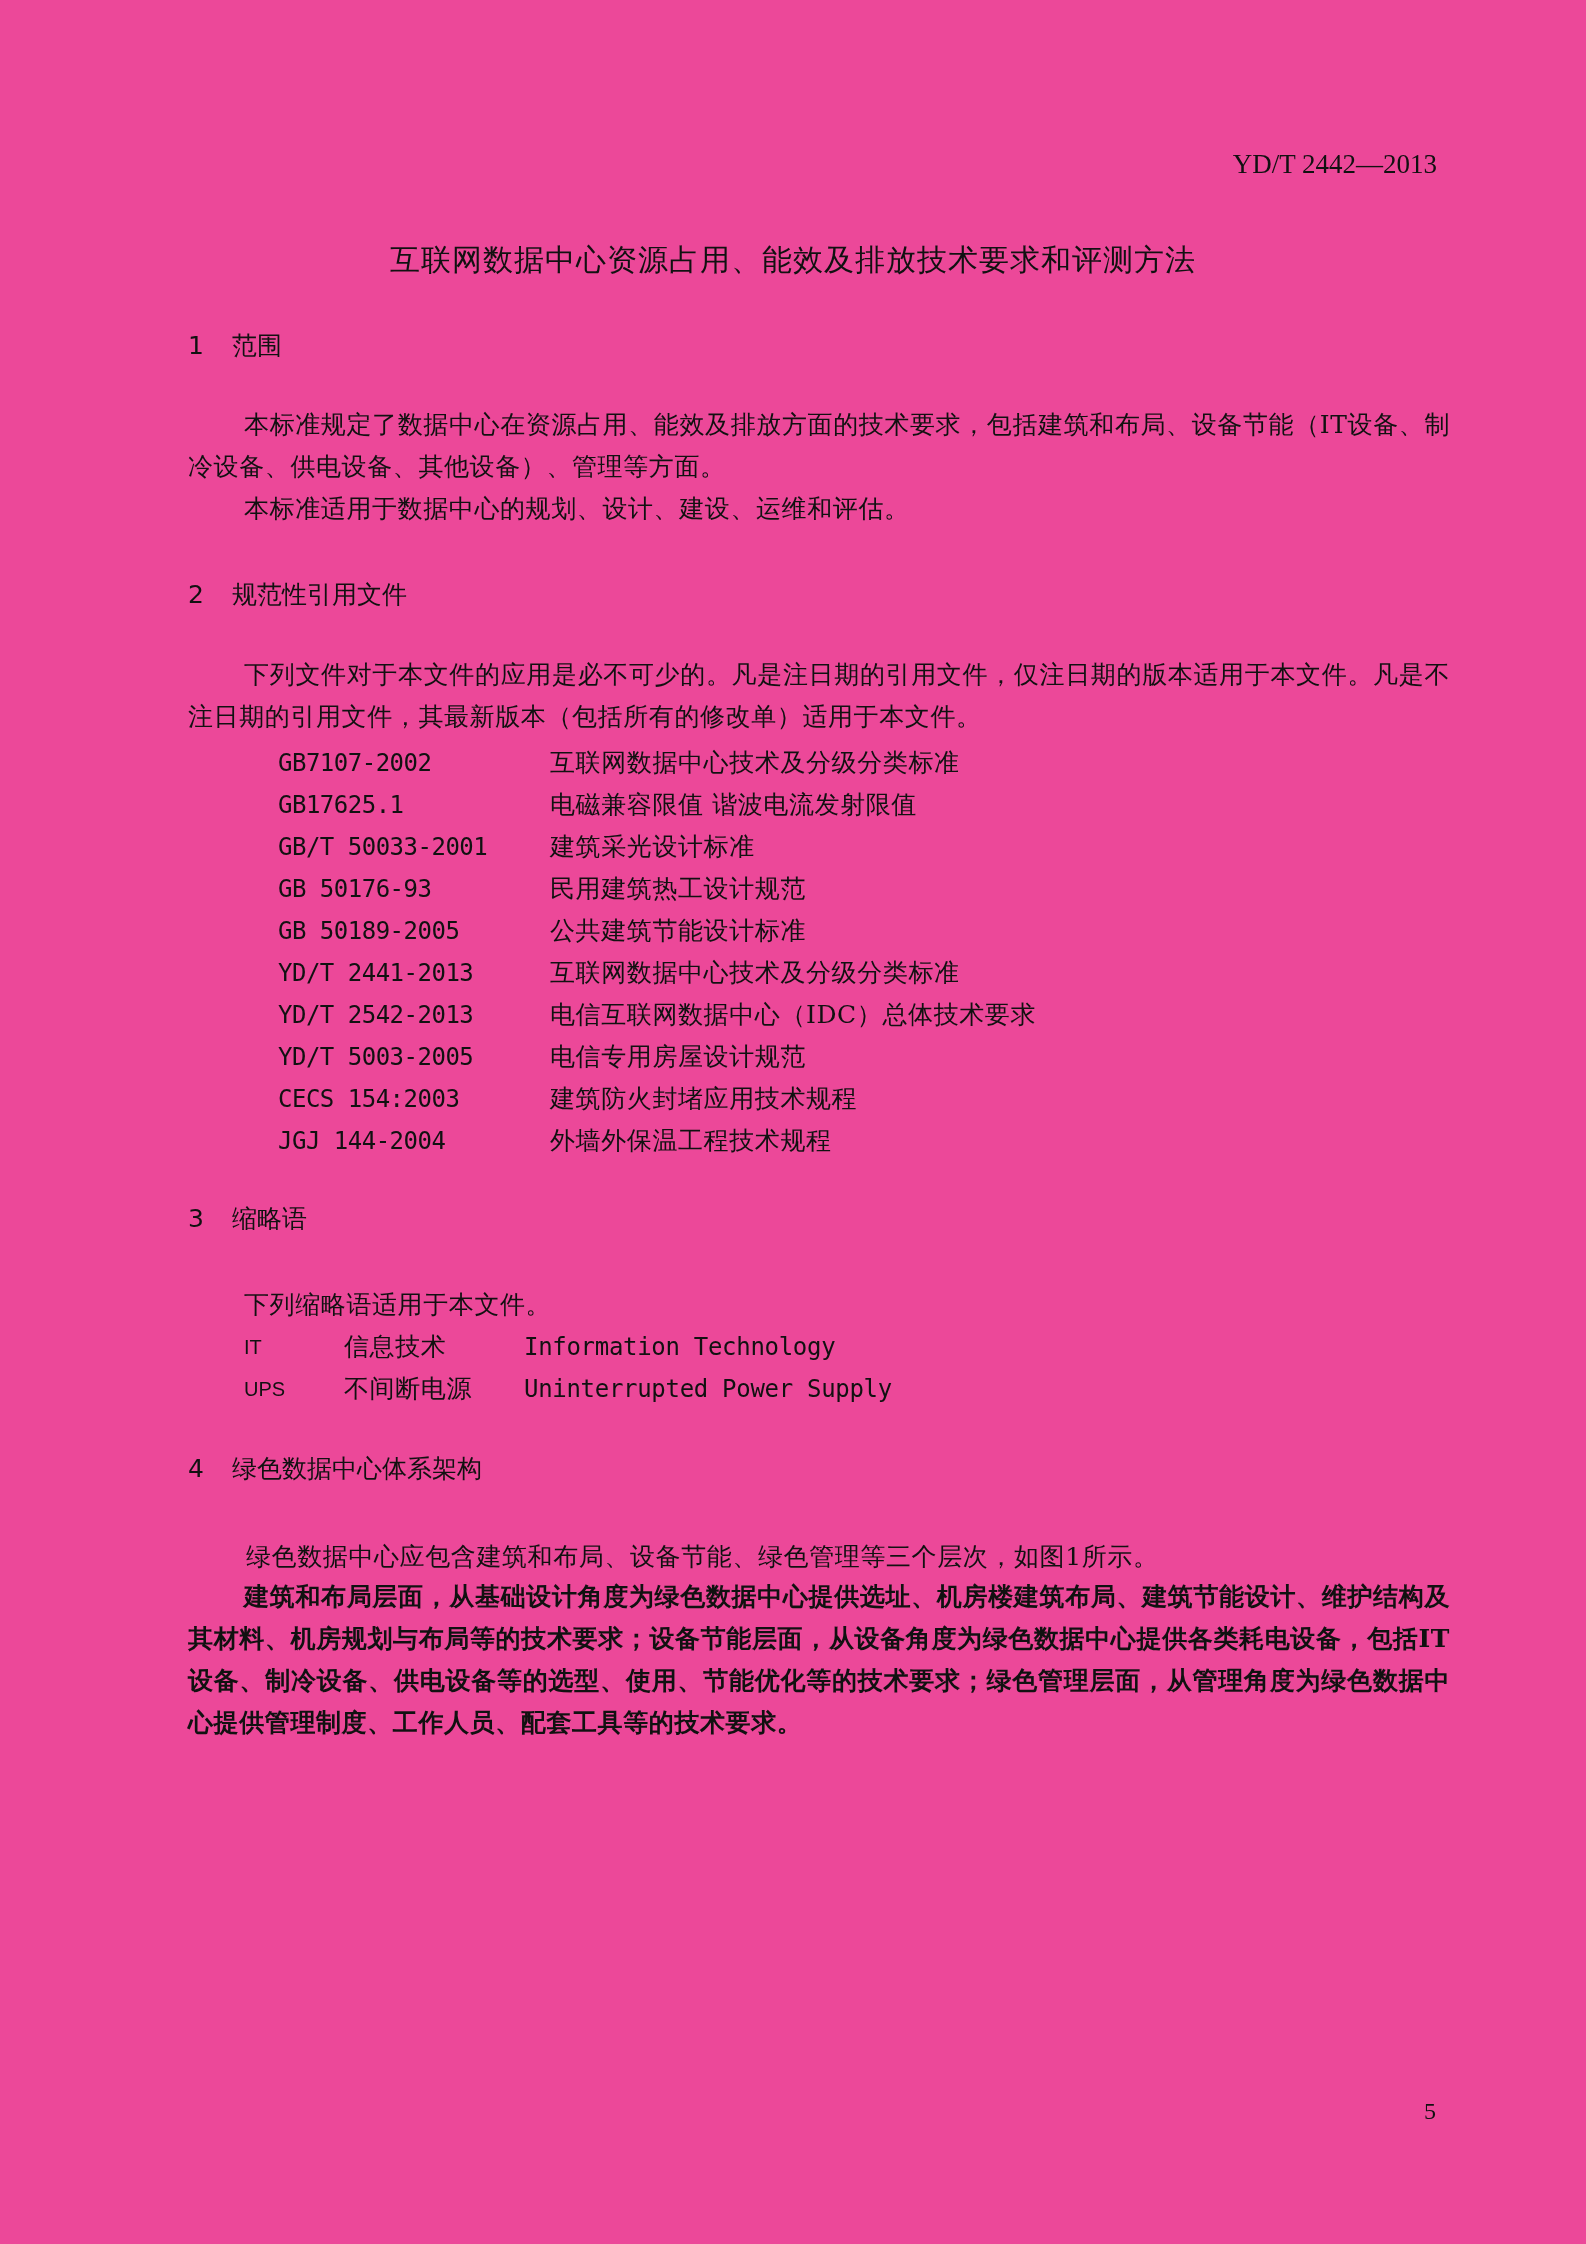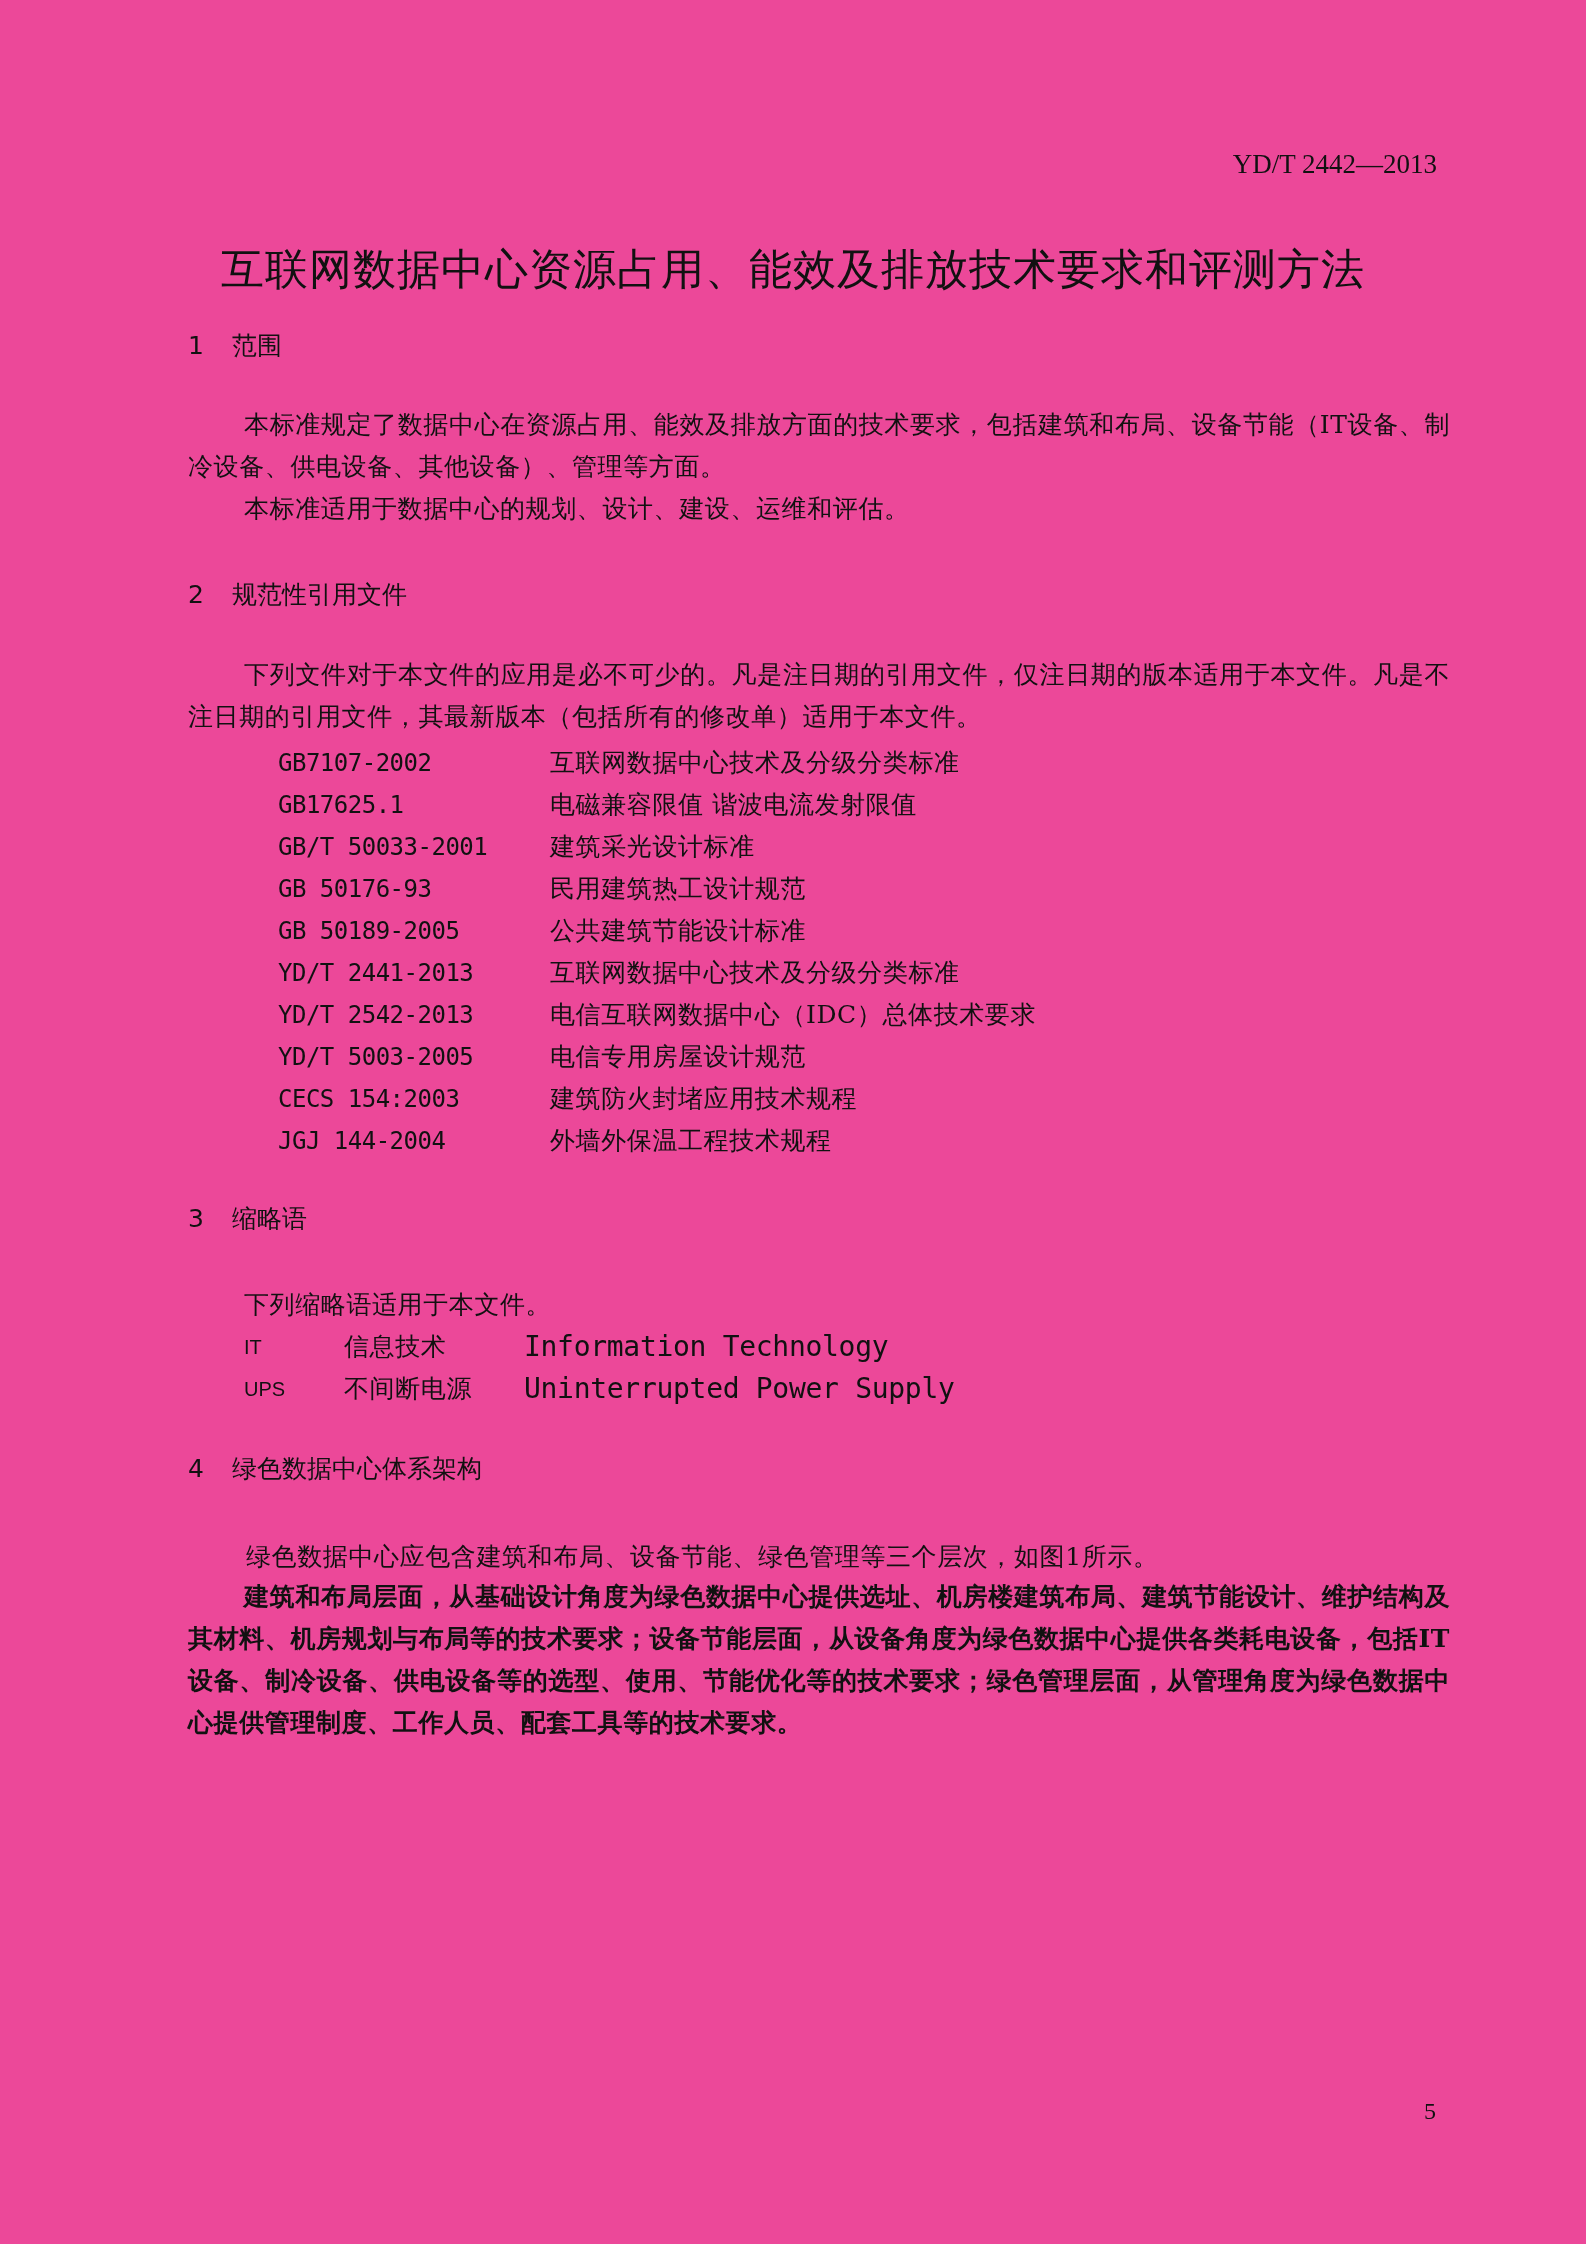--- a/index.html
+++ b/index.html
@@ -31,21 +31,21 @@
       line-height: 32px;
       letter-spacing: 0px;
     }
     .doc-title {
       position: absolute;
       left: 0;
       width: 1586px;
       top: 212px;
       text-align: center;
       font-family: "DejaVu Sans", "Liberation Sans", sans-serif;
-      font-size: 43px;
+      font-size: 30px;
       line-height: 56px;
       font-weight: normal;
       letter-spacing: 1px;
     }
     .heading {
       position: absolute;
       left: 188px;
       font-family: "DejaVu Sans", "Liberation Sans", sans-serif;
       font-size: 25px;
       line-height: 34px;
@@ -109,21 +109,21 @@
       font-family: Liberation Sans, sans-serif;
       font-size: 20px;
     }
     .abbr-cn {
       width: 180px;
       font-family: "DejaVu Serif", "Liberation Serif", serif;
       letter-spacing: 0.6px;
     }
     .abbr-en {
       font-family: "DejaVu Sans Mono", "Liberation Mono", monospace;
-      font-size: 28px;
+      font-size: 24px;
       letter-spacing: -0.3px;
     }
     .page-number {
       position: absolute;
       right: 150px;
       top: 2096px;
       font-family: "Liberation Serif", "DejaVu Serif", serif;
       font-size: 24px;
       line-height: 30px;
     }

